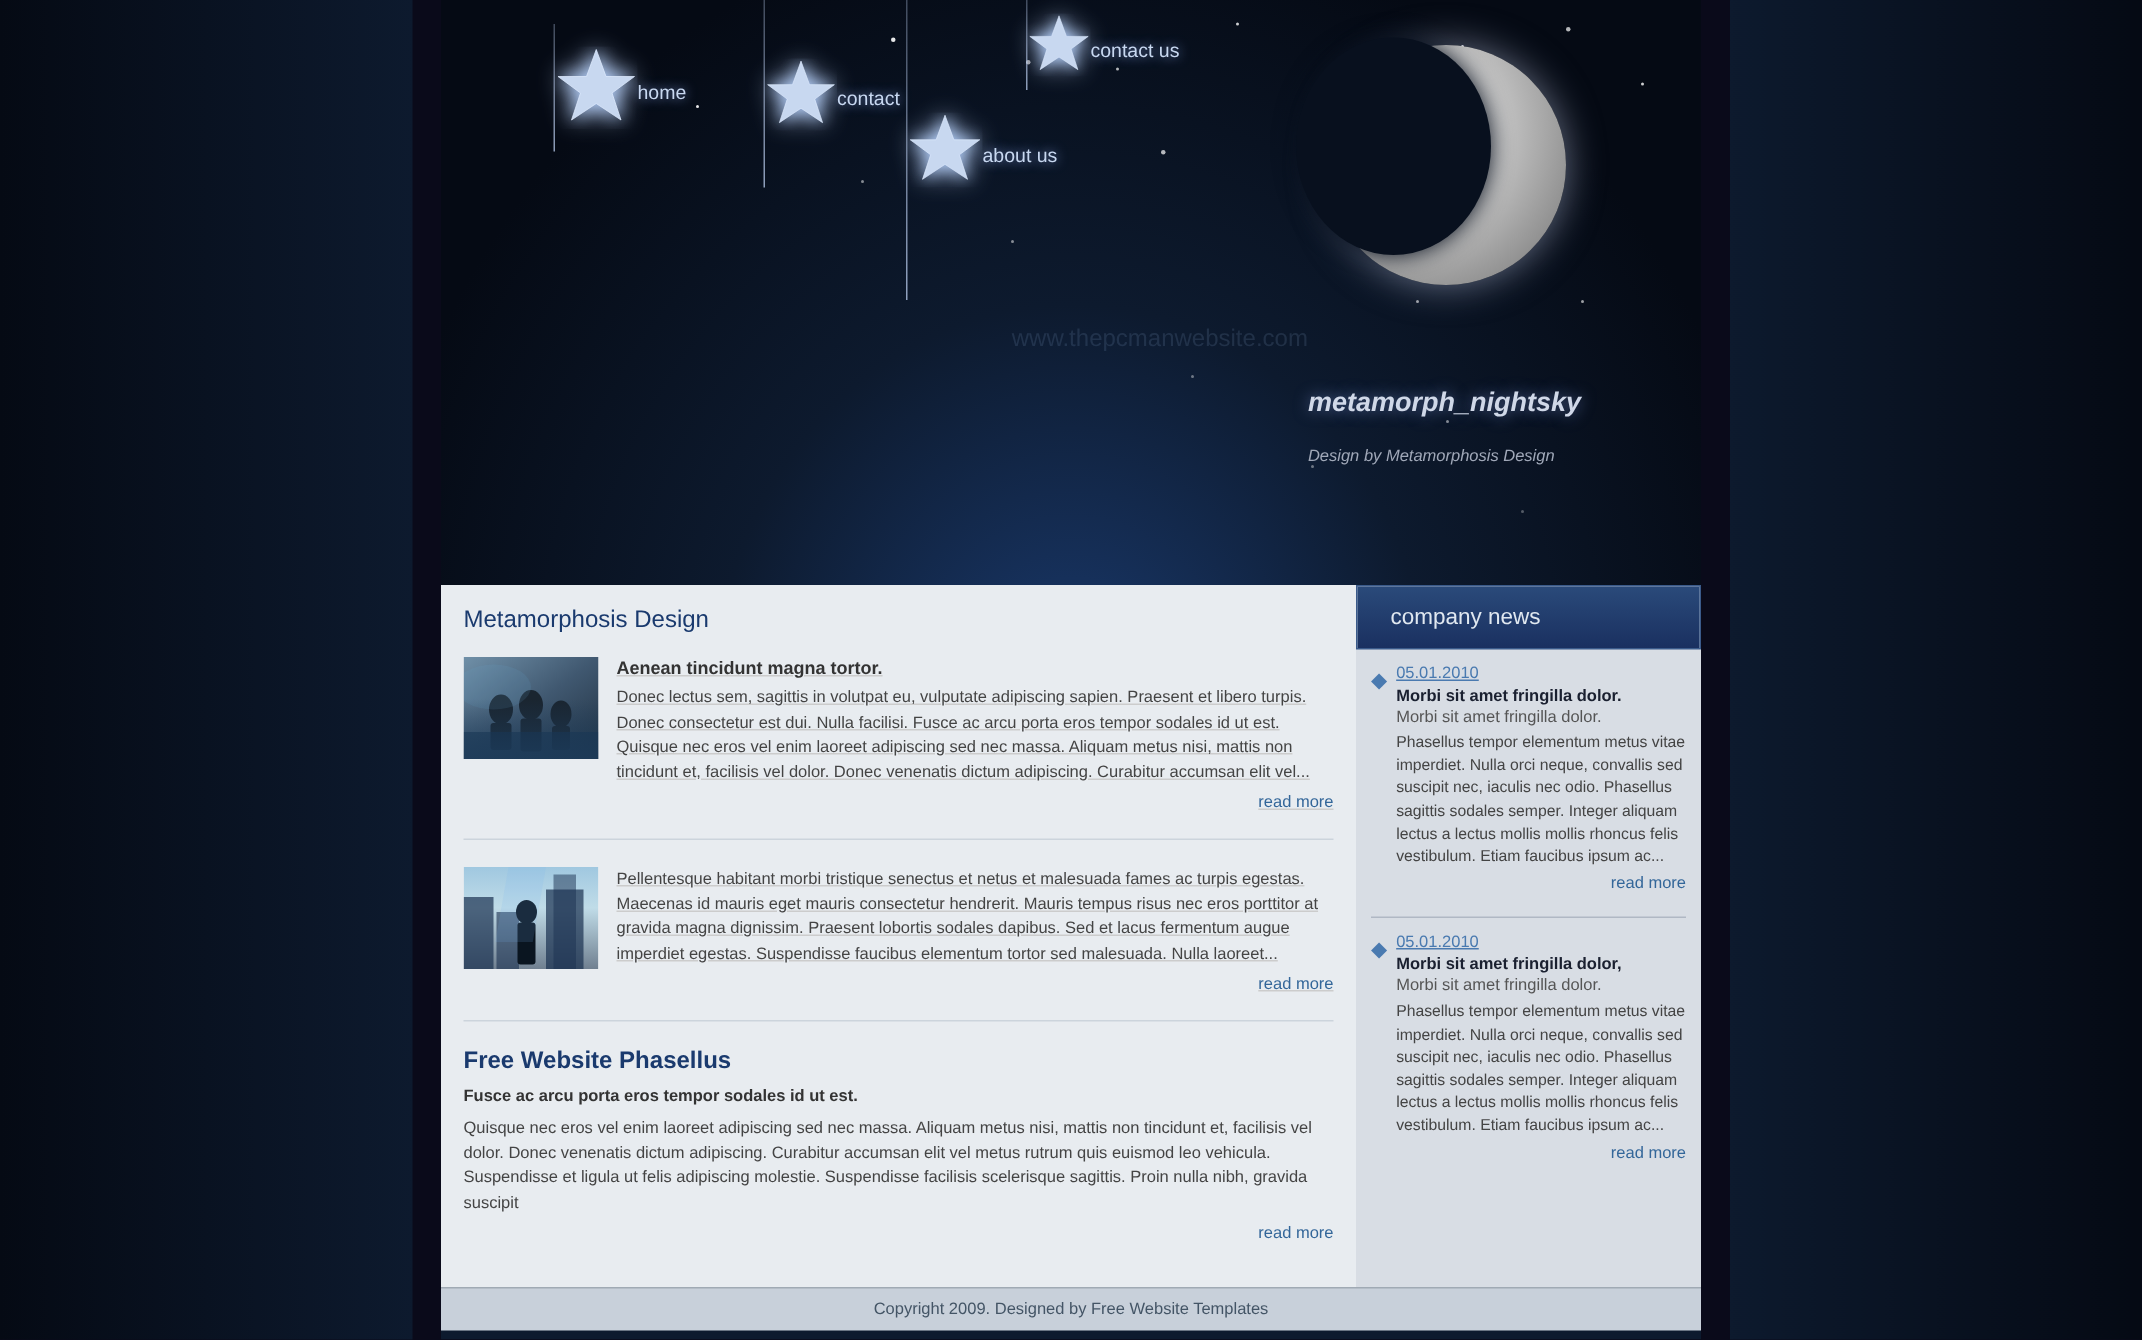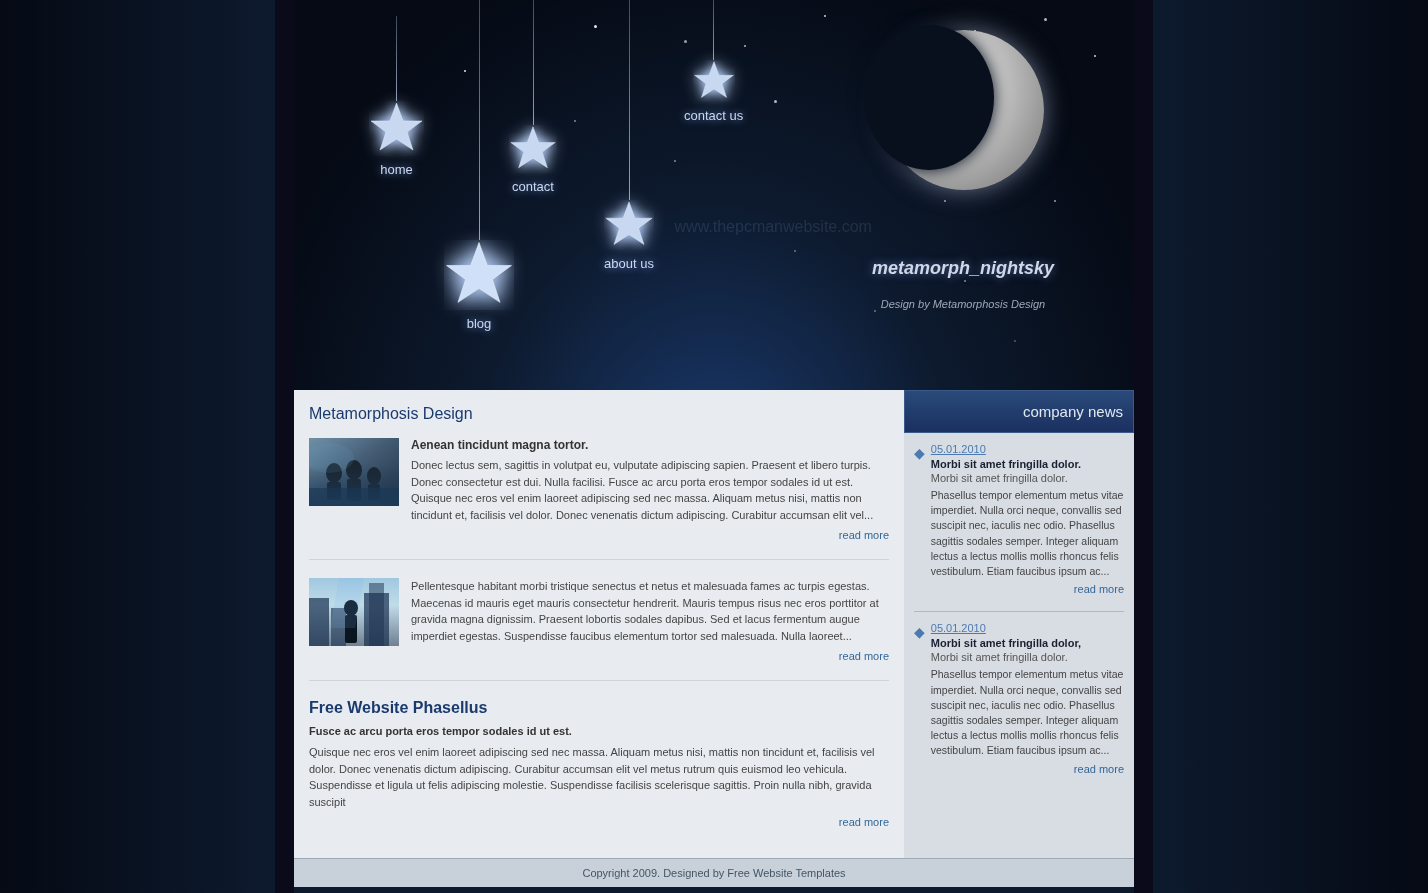--- a/index.html
+++ b/index.html
@@ -70,21 +70,21 @@
       right: 90px;
       top: 30px;
       width: 160px;
       height: 160px;
     }
 
     
     .nav-star {
       position: absolute;
       display: flex;
-      flex-direction: column;
+      flex-direction: row;
       align-items: center;
       cursor: pointer;
     }
 
     .hanging-line {
       width: 1px;
       background: linear-gradient(to bottom, rgba(200,220,255,0.3), rgba(200,220,255,0.7));
       margin-bottom: 0;
     }
 
@@ -128,21 +128,21 @@
       left: 150px;
       top: 0;
     }
     .star-blog .hanging-line { height: 230px; }
 
     
     .brand-text {
       position: absolute;
       right: 80px;
       bottom: 80px;
-      text-align: center;
+      text-align: left;
     }
     .brand-name {
       color: #d0d8e8;
       font-size: 18px;
       font-style: italic;
       font-weight: bold;
       text-shadow: 0 0 10px rgba(150,180,255,0.5);
     }
     .brand-tagline {
       color: #a0a8b8;
@@ -186,20 +186,21 @@
       margin-bottom: 12px;
       padding-bottom: 3px;
     }
 
     .article {
       display: flex;
       gap: 12px;
       margin-bottom: 18px;
       border-bottom: 1px solid #ccd4dc;
       padding-bottom: 18px;
+      text-decoration: underline;
     }
 
     .article-image {
       width: 90px;
       height: 68px;
       flex-shrink: 0;
       overflow: hidden;
     }
 
     
@@ -276,22 +277,22 @@
     
     .content-right {
       width: 230px;
       flex-shrink: 0;
       background: #d8dde4;
     }
 
     .company-news-header {
       background: linear-gradient(to bottom, #2a4a7a, #1a3060);
       color: #e0e8f0;
-      text-align: right;
-      padding: 12px 10px;
+      text-align: left;
+      padding: 12px 22px;
       font-size: 15px;
       border: 1px solid #3a5a8a;
     }
 
     .news-items {
       padding: 10px;
     }
 
     .news-item {
       margin-bottom: 16px;
@@ -453,27 +454,20 @@
       </div>
 
       <div class="nav-star star-about">
         <div class="hanging-line" style="height:200px;"></div>
         <svg class="star-svg star-shape" width="50" height="50" viewBox="0 0 55 55">
           <polygon points="27.5,2 34,20 53,20 38,31 44,49 27.5,38 11,49 17,31 2,20 21,20" fill="#c8d8f0" stroke="#e0ecff" stroke-width="0.5" style="filter:drop-shadow(0 0 6px rgba(180,210,255,0.9))"></polygon>
         </svg>
         <span class="nav-label">about us</span>
       </div>
 
-      <div class="nav-star star-blog">
-        <div class="hanging-line" style="height:240px;"></div>
-        <svg class="star-svg star-shape" width="70" height="70" viewBox="0 0 55 55">
-          <polygon points="27.5,2 34,20 53,20 38,31 44,49 27.5,38 11,49 17,31 2,20 21,20" fill="#d0e0f8" stroke="#e8f0ff" stroke-width="0.5" style="filter:drop-shadow(0 0 10px rgba(180,210,255,1))"></polygon>
-        </svg>
-        <span class="nav-label">blog</span>
-      </div>
 
       <div class="watermark">www.thepcmanwebsite.com</div>
 
       <div class="brand-text">
         <div class="brand-name">metamorph_nightsky</div>
         <div class="brand-tagline">Design by Metamorphosis Design</div>
       </div>
     </div>
 
     <div class="main-content">

